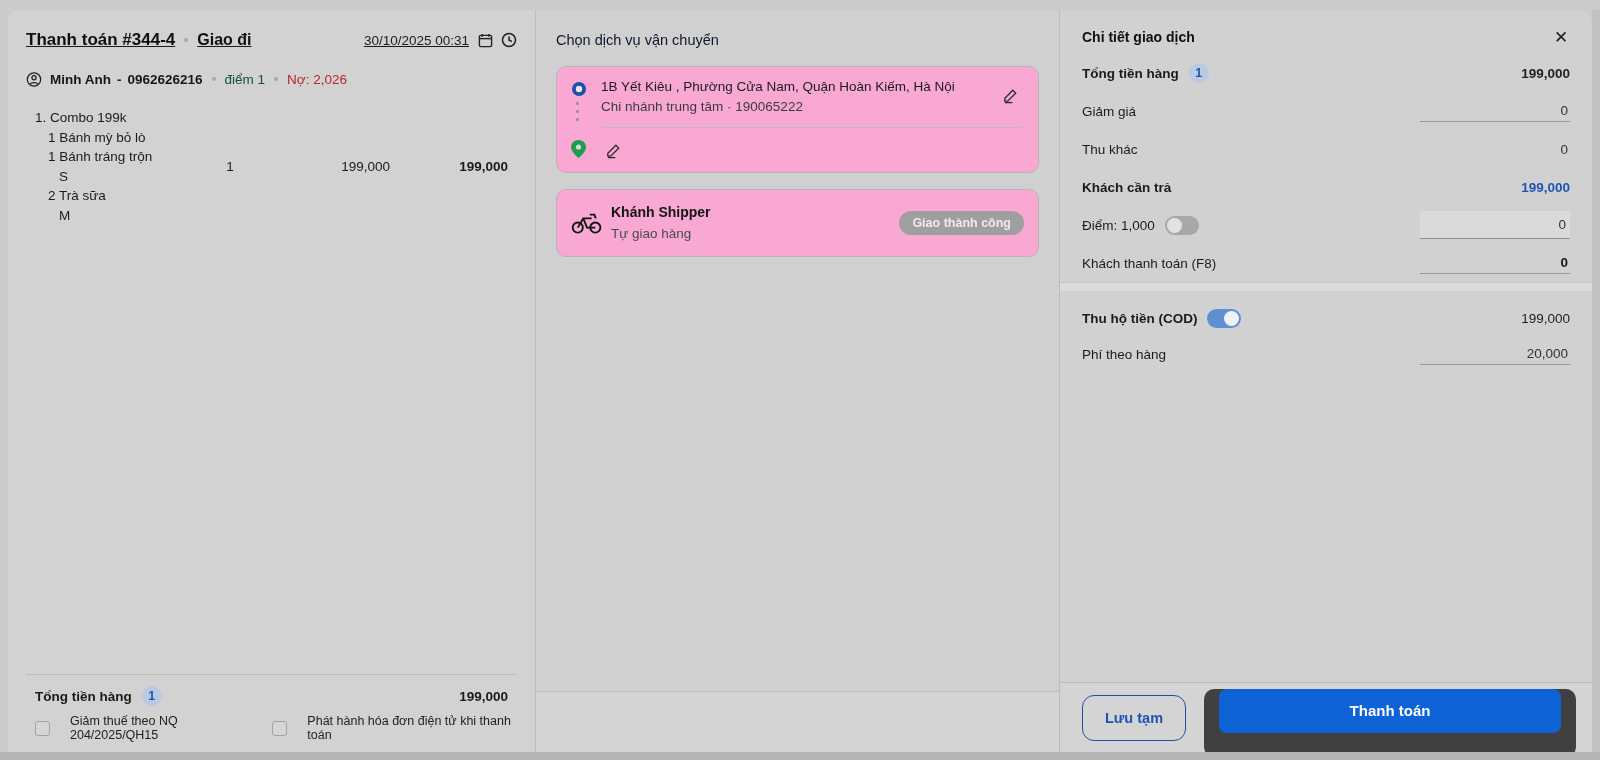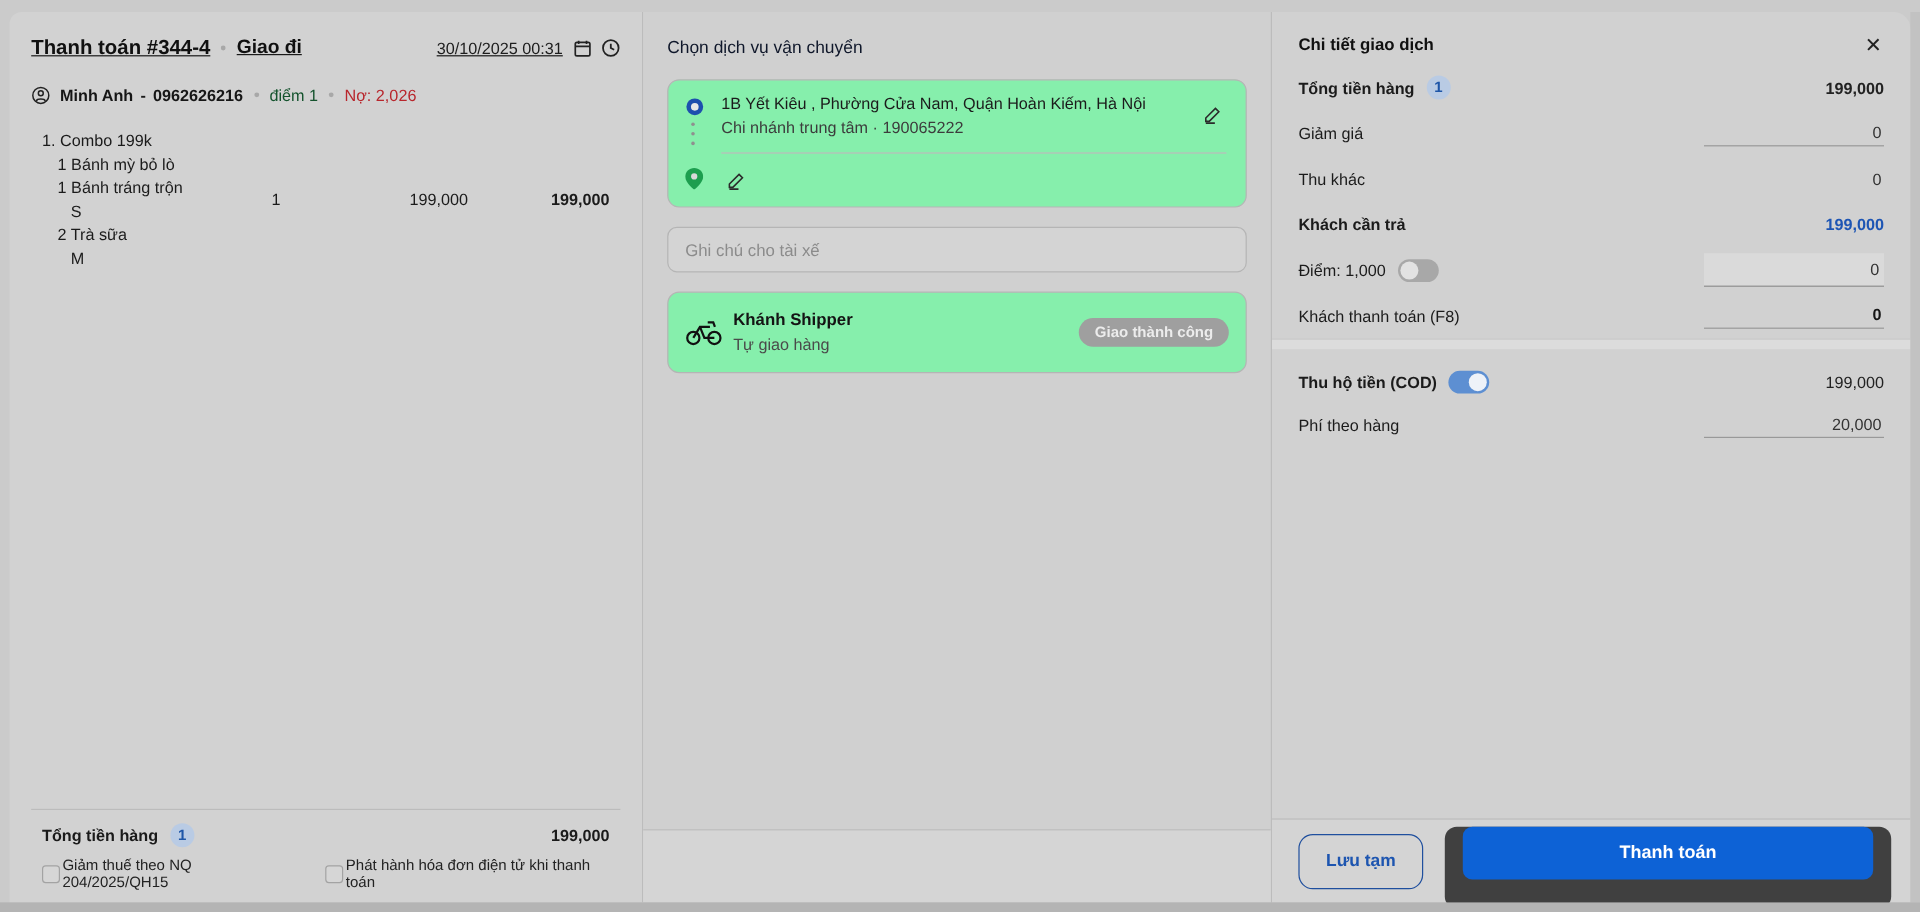--- a/index.html
+++ b/index.html
@@ -56,32 +56,32 @@
   .lp-footer { border-top:1px solid #bcbcbc; padding:8px 0 10px 0; }
   .lp-total-row { display:flex; align-items:center; height:26px; padding:0 9px 0 9px; }
   .lp-total-label { font-weight:700; font-size:13.5px; }
   .count-badge {
     width:20px; height:20px; border-radius:50%; background:#b9cbe4; color:#1e56a8;
     font-size:12.5px; font-weight:700; display:inline-flex; align-items:center; justify-content:center;
     margin-left:10px;
   }
   .lp-total-value { margin-left:auto; font-weight:700; font-size:13.5px; }
   .lp-check-row { display:flex; align-items:center; gap:22px; padding:5px 0 0 9px; font-size:12.5px; color:#222; }
-  .checkbox-wrap { display:flex; align-items:center; gap:2px; }
+  .checkbox-wrap { display:flex; align-items:center; gap:20px; }
   .checkbox {
     width:15px; height:15px; border:1.5px solid #a3a3a3; border-radius:3px; background:#d6d6d6; flex:none;
   }
 
   
   .mid-panel {
     width:524px; background:#d0d0d0; display:flex; flex-direction:column;
     padding:12px 20px 0 20px; border-right:1px solid #bcbcbc;
   }
   .mid-heading { font-size:14.5px; font-weight:400; color:#0f172a; height:36px; display:flex; align-items:center; }
-  .card { background:#86efac; border:1px solid #b5b5b5; border-radius:10px; }
+  .card { background:#f9a8d4; border:1px solid #b5b5b5; border-radius:10px; }
   .addr-card { margin-top:8px; padding:10px 16px 0 14px; }
   .addr-row { display:flex; align-items:flex-start; }
   .addr-icon-col { width:30px; padding-top:4px; flex:none; }
   .addr-text { flex:1; padding-bottom:10px; }
   .addr-line1 { font-size:13.5px; color:#1b1b1b; line-height:20px; }
   .addr-line2 { font-size:13.5px; color:#3c3c3c; line-height:20px; }
   .edit-btn { width:24px; height:24px; flex:none; display:flex; align-items:center; justify-content:center; cursor:pointer; margin-top:6px; }
   .addr-divider { border-top:1px solid #bcbcbc; margin-left:30px; }
   .addr-row2 { display:flex; align-items:center; padding:10px 0; }
   .addr-row2 .addr-icon-col { padding-top:0; }
@@ -276,21 +276,20 @@
         </span>
         <span class="edit-btn" style="margin-top:0;">
           <svg width="17" height="17" viewBox="0 0 18 18" fill="none" stroke="#2a2a2a" stroke-width="1.4">
             <path d="M11.5 3.5 l3 3 L6 15 H3 v-3 Z"></path>
               <path d="M3 16.5 h8"></path>
           </svg>
         </span>
       </div>
     </div>
 
-    <input class="note-input" type="text" placeholder="Ghi chú cho tài xế" style="">
 
     <div class="card shipper-card">
       <span class="shipper-icon">
         <svg width="32" height="24" viewBox="0 0 34 26" fill="none" stroke="#111" stroke-width="2">
           <circle cx="7" cy="18" r="5.5"></circle>
             <circle cx="26" cy="18" r="5.5"></circle>
           <path d="M7 18 L13 8 L22 8"></path>
             <path d="M13 8 L17 18 L26 18"></path>
           <path d="M20 4 h5 l1.5 4"></path>
         </svg>

